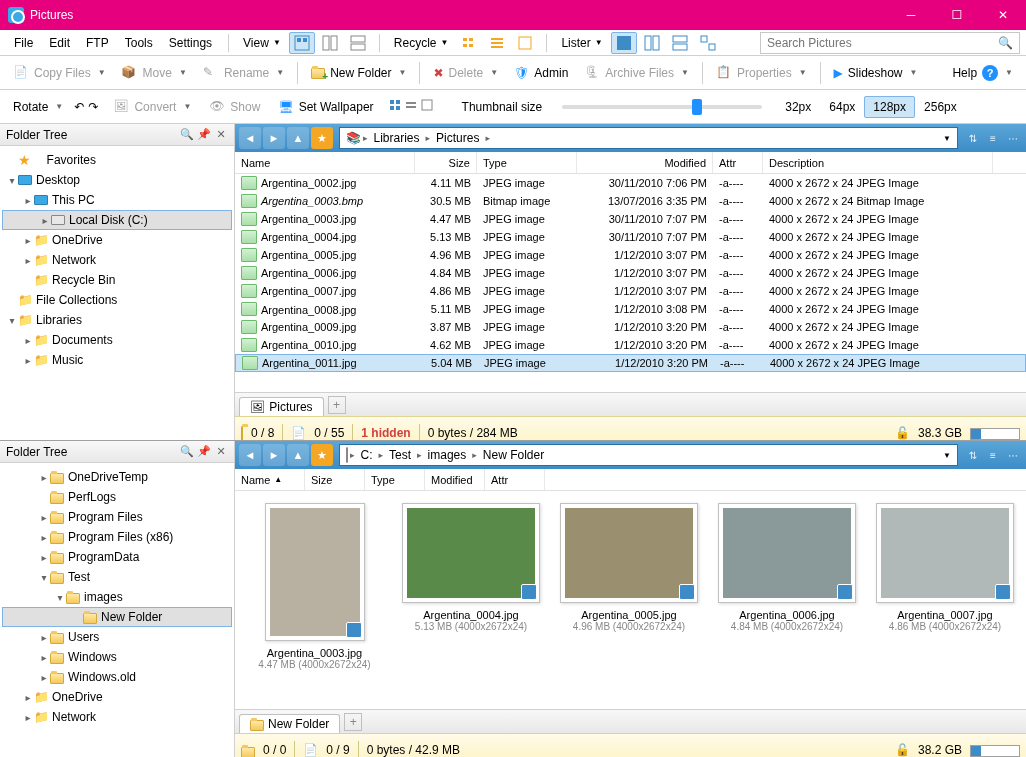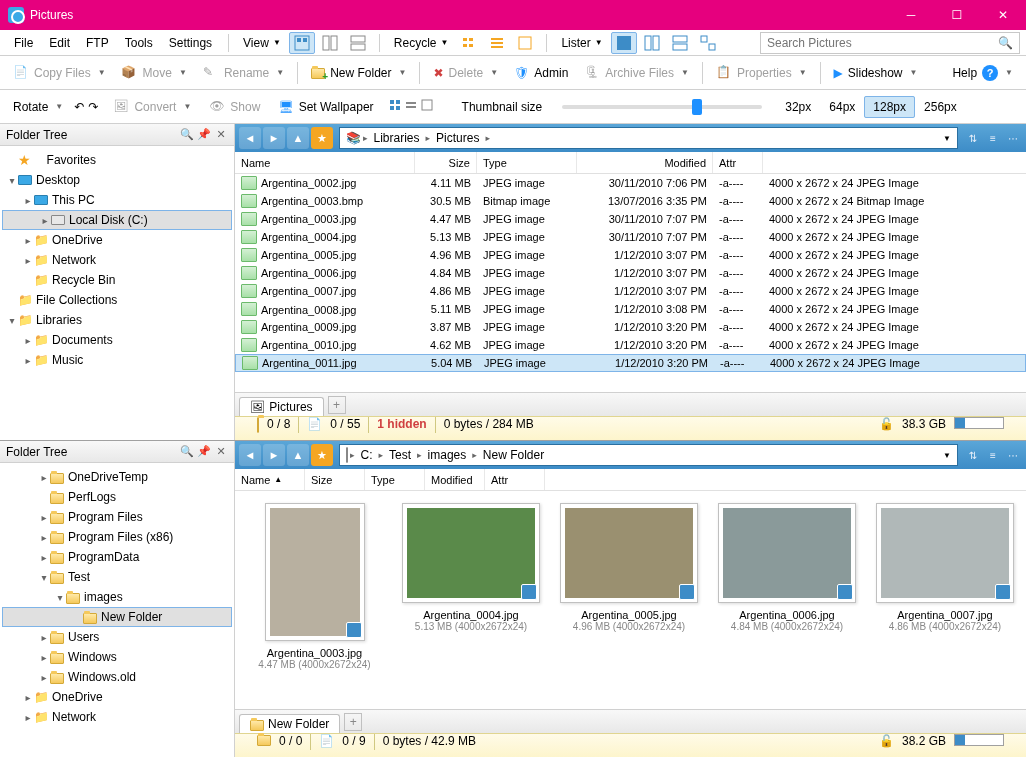--- a/index.html
+++ b/index.html
@@ -65,21 +65,21 @@
 .listbody{flex:1;overflow:auto;}
 .lrow{height:18px;display:flex;align-items:center;cursor:pointer;}
 .lrow.sel{background:#cde6f7;border:1px solid #7eb4e8;}
 .lcell{padding:0 6px;font-size:11px;white-space:nowrap;overflow:hidden;}
 .fileicon{width:16px;height:14px;display:inline-block;margin-right:4px;background:linear-gradient(#d4f0d4,#a8e0a8);border:1px solid #6cba6c;border-radius:1px;position:relative;flex-shrink:0;}
 
 .tabbar{height:24px;background:linear-gradient(#f8f8f8,#e8e8e8);border-top:1px solid #d0d0d0;display:flex;align-items:flex-end;padding:0 4px;}
 .tab{background:#fff;border:1px solid #c0c0c0;border-bottom:none;padding:2px 10px;font-size:11px;border-radius:3px 3px 0 0;display:flex;align-items:center;gap:4px;cursor:pointer;}
 .tabadd{width:18px;height:18px;border:1px solid #c0c0c0;display:flex;align-items:center;justify-content:center;margin-left:4px;margin-bottom:2px;cursor:pointer;font-size:12px;color:#888;}
 
-.statusbar{height:24px;background:linear-gradient(#fffbe8,#fdf5cc);border-top:1px solid #e0d590;display:flex;align-items:flex-start;padding:0 22px;font-size:11px;gap:8px;}
+.statusbar{height:24px;background:linear-gradient(#fffbe8,#fdf5cc);border-top:1px solid #e0d590;display:flex;align-items:flex-end;padding:0 6px;font-size:11px;gap:8px;}
 .statusbar .ssep{width:1px;height:16px;background:#d0c880;}
 .statusbar .hidden-label{color:#d04040;font-weight:bold;}
 .statusbar .sspacer{flex:1;}
 .diskbar{width:50px;height:12px;border:1px solid #a0a0a0;background:#fff;position:relative;}
 .diskbar .fill{position:absolute;left:0;top:0;bottom:0;width:20%;background:#3d8cc7;}
 
 .thumbgrid{flex:1;overflow:auto;padding:12px;display:flex;gap:20px;align-items:flex-start;}
 .thumb{width:150px;display:flex;flex-direction:column;align-items:center;cursor:pointer;}
 .thumb-img{border:1px solid #c0c0c0;padding:4px;background:#fff;box-shadow:1px 1px 3px rgba(0,0,0,0.15);position:relative;}
 .thumb-img .overlay-ic{position:absolute;right:2px;bottom:2px;width:16px;height:16px;background:#3d8cc7;border:1px solid #fff;border-radius:2px;}
@@ -381,32 +381,33 @@
         <div class="rightnavbtn">⇅</div>
         <div class="rightnavbtn">≡</div>
         <div class="rightnavbtn">⋯</div>
       </div>
       <div class="listhdr" id="listhdr-top">
           <div class="lcol" style="width: 180px;">Name</div>
           <div class="lcol" style="width: 62px; justify-content: flex-end;">Size</div>
           <div class="lcol" style="width: 100px;">Type</div>
           <div class="lcol" style="width: 136px; justify-content: flex-end;">Modified</div>
           <div class="lcol" style="width: 50px;">Attr</div>
+          <div class="lcol" style="width: 230px;">Description</div>
         </div>
       <div class="listbody" id="listbody-top">
           <div class="lrow">
             <div class="lcell" style="width:180px;display:flex;align-items:center;"><span class="fileicon"></span>Argentina_0002.jpg</div>
             <div class="lcell" style="width:62px;text-align:right;">4.11 MB</div>
             <div class="lcell" style="width:100px;">JPEG image</div>
             <div class="lcell" style="width:136px;text-align:right;">30/11/2010   7:06 PM</div>
             <div class="lcell" style="width:50px;">-a----</div>
             <div class="lcell" style="width:230px;">4000 x 2672 x 24 JPEG Image</div>
           </div>
           <div class="lrow">
-            <div class="lcell" style="width:180px;display:flex;align-items:center;"><span class="fileicon"></span>Argentina_0003.bmp</div>
+            <div class="lcell" style="width:180px;display:flex;align-items:center;font-style:italic;"><span class="fileicon"></span>Argentina_0003.bmp</div>
             <div class="lcell" style="width:62px;text-align:right;">30.5 MB</div>
             <div class="lcell" style="width:100px;">Bitmap image</div>
             <div class="lcell" style="width:136px;text-align:right;">13/07/2016   3:35 PM</div>
             <div class="lcell" style="width:50px;">-a----</div>
             <div class="lcell" style="width:230px;">4000 x 2672 x 24 Bitmap Image</div>
           </div>
           <div class="lrow">
             <div class="lcell" style="width:180px;display:flex;align-items:center;"><span class="fileicon"></span>Argentina_0003.jpg</div>
             <div class="lcell" style="width:62px;text-align:right;">4.47 MB</div>
             <div class="lcell" style="width:100px;">JPEG image</div>

